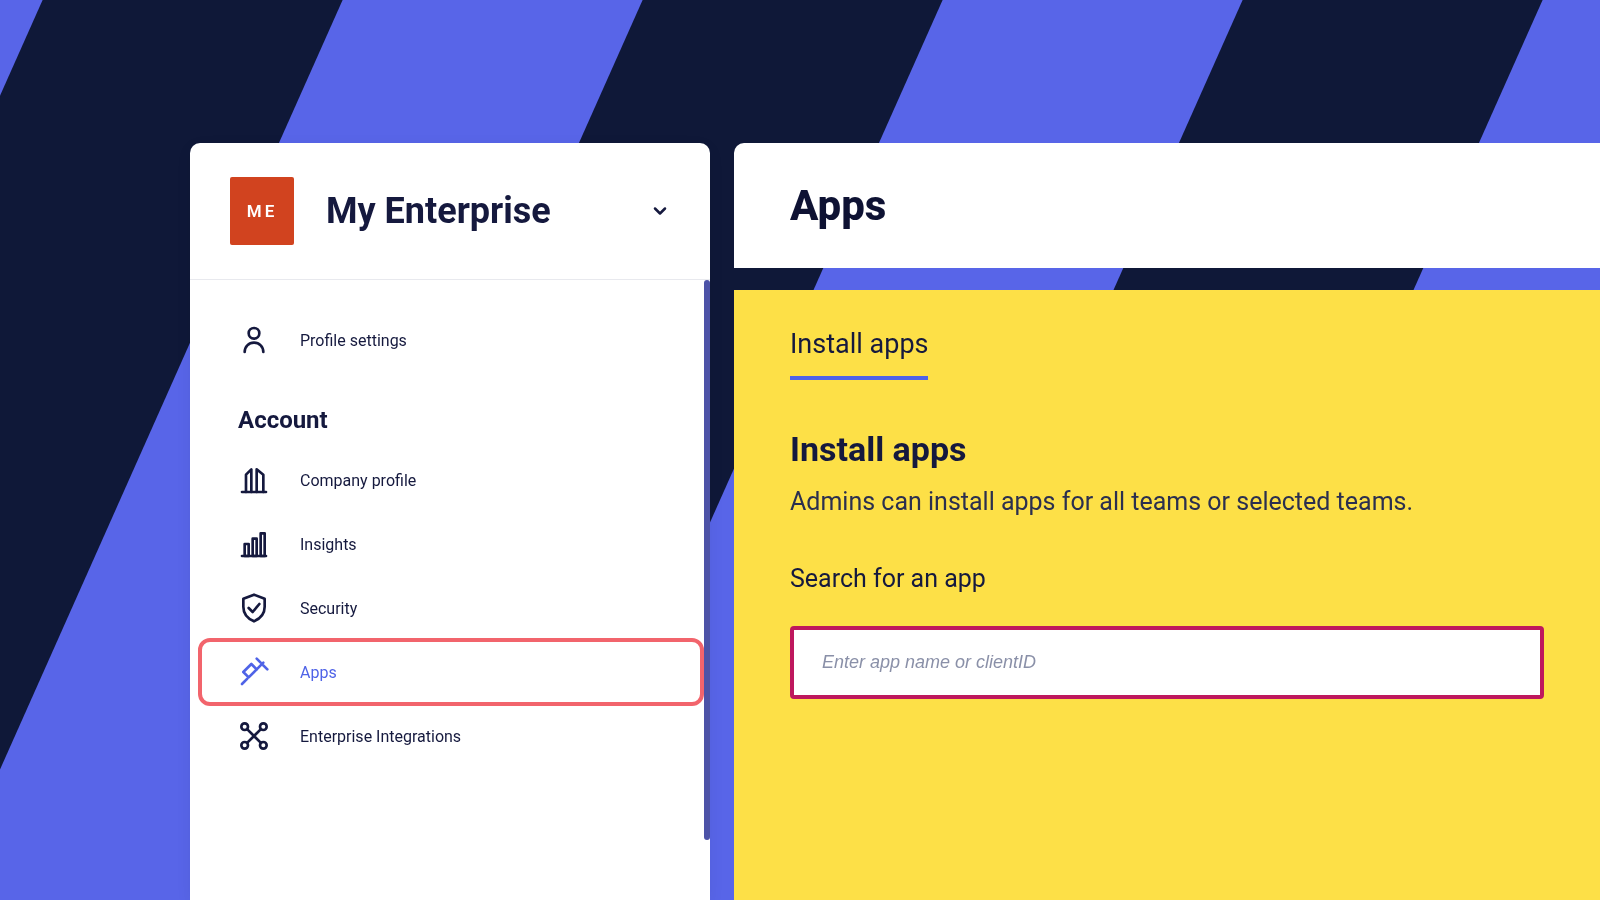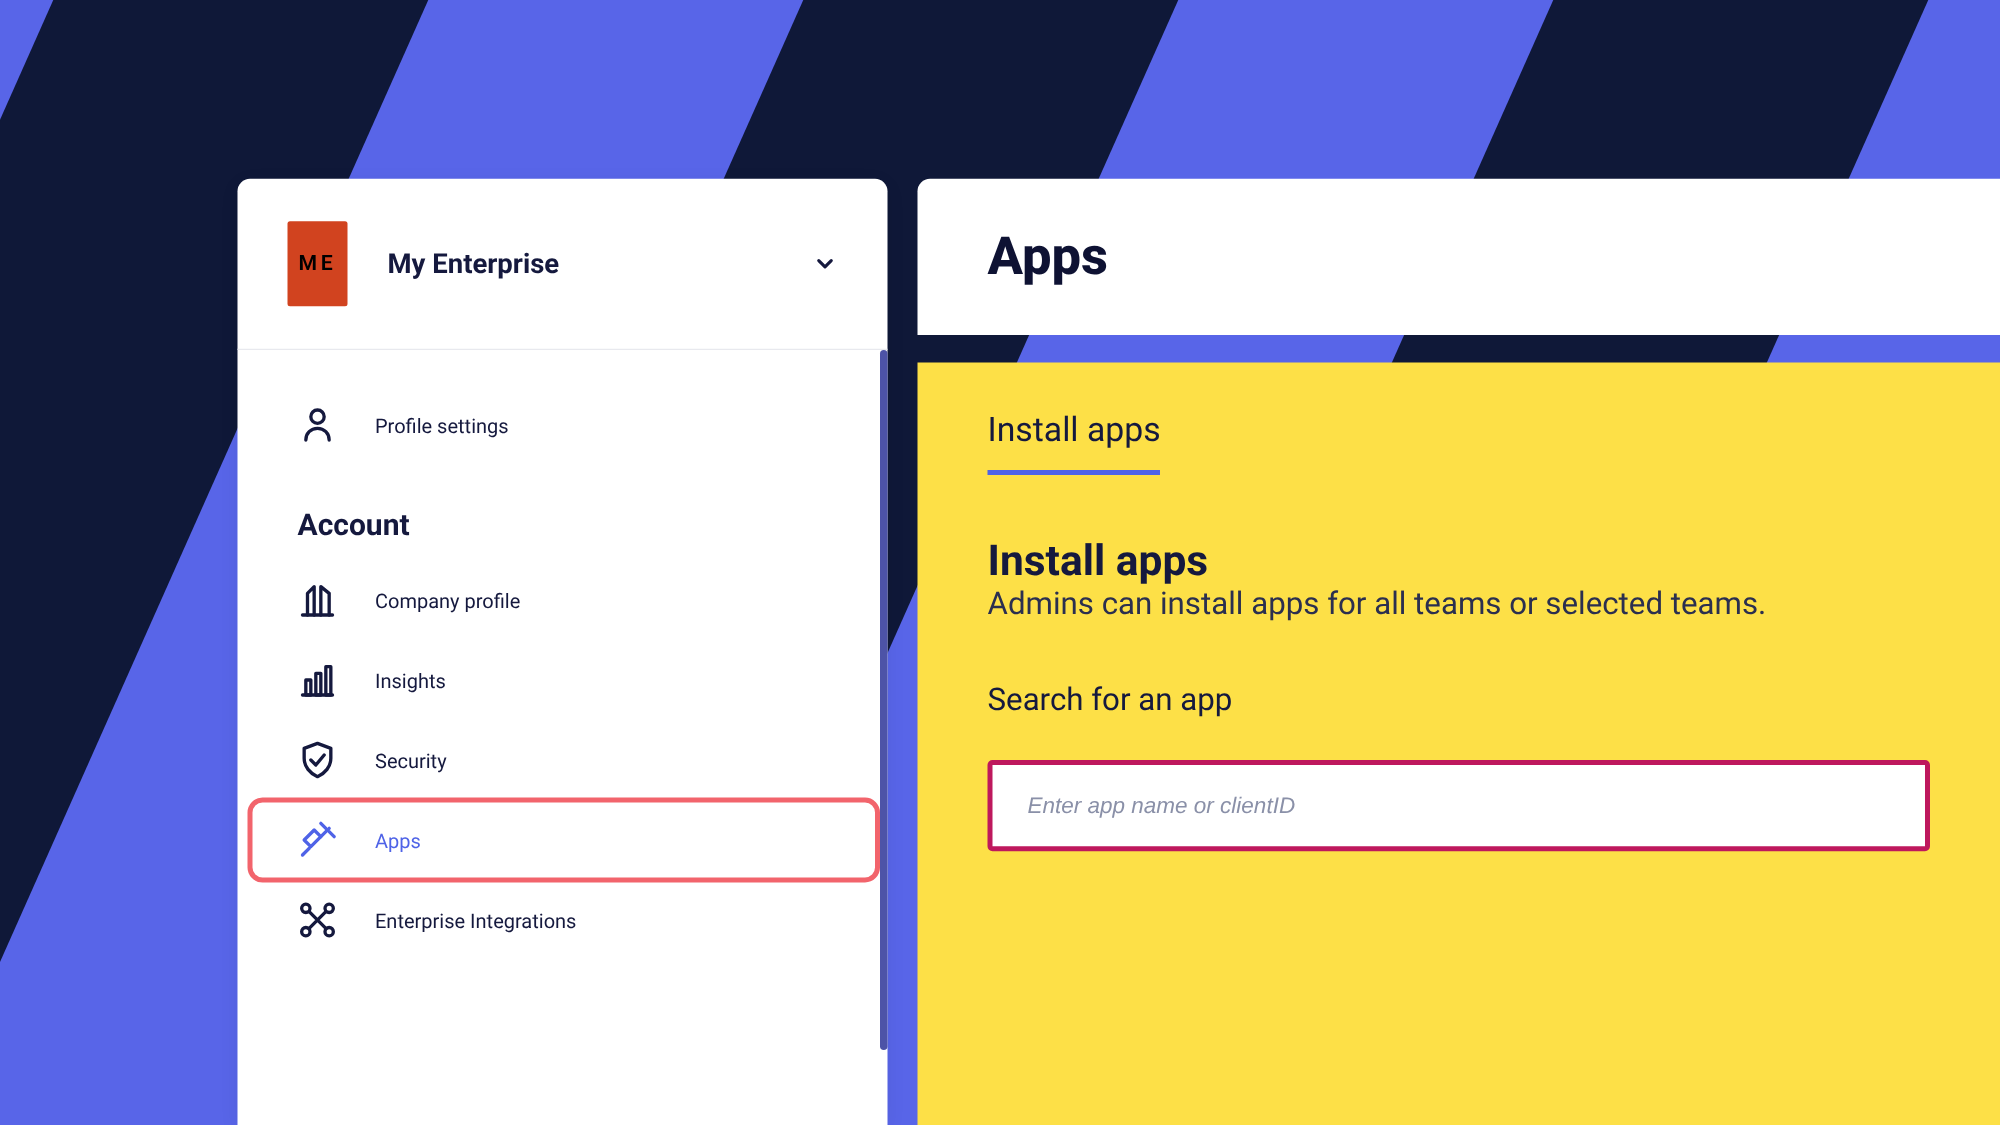--- a/index.html
+++ b/index.html
@@ -49,33 +49,33 @@
       overflow: visible;
     }
     .sidebar-header {
       display: flex;
       align-items: center;
       padding: 34px 40px;
       gap: 32px;
       border-bottom: 1px solid #e8e9ee;
     }
     .org-badge {
-      width: 48px; height: 68px;
+      width: 64px; height: 68px;
       background: #d1431f;
-      color: #000000;
+      color: #ffffff;
       display: flex;
       align-items: center;
       justify-content: center;
       font-weight: 600;
       font-size: 17px;
       letter-spacing: 3px;
       border-radius: 2px;
     }
     .org-name {
-      font-size: 22px;
+      font-size: 36px;
       font-weight: 700;
       color: #15193e;
       flex: 1;
     }
     .chev { color: #15193e; }
 
     .sidebar-body {
       position: relative;
       padding: 28px 0 0 0;
     }
@@ -163,20 +163,21 @@
 
     .section-title {
       font-size: 34px;
       font-weight: 700;
       color: #15193e;
       margin-top: 48px;
     }
     .section-desc {
       font-size: 25px;
       color: #2b2f4f;
+      margin-top: 18px;
     }
     .field-label {
       font-size: 25px;
       color: #15193e;
       margin-top: 48px;
       margin-bottom: 33px;
     }
     .search-input {
       width: 100%;
       border: 4px solid #be185d;

